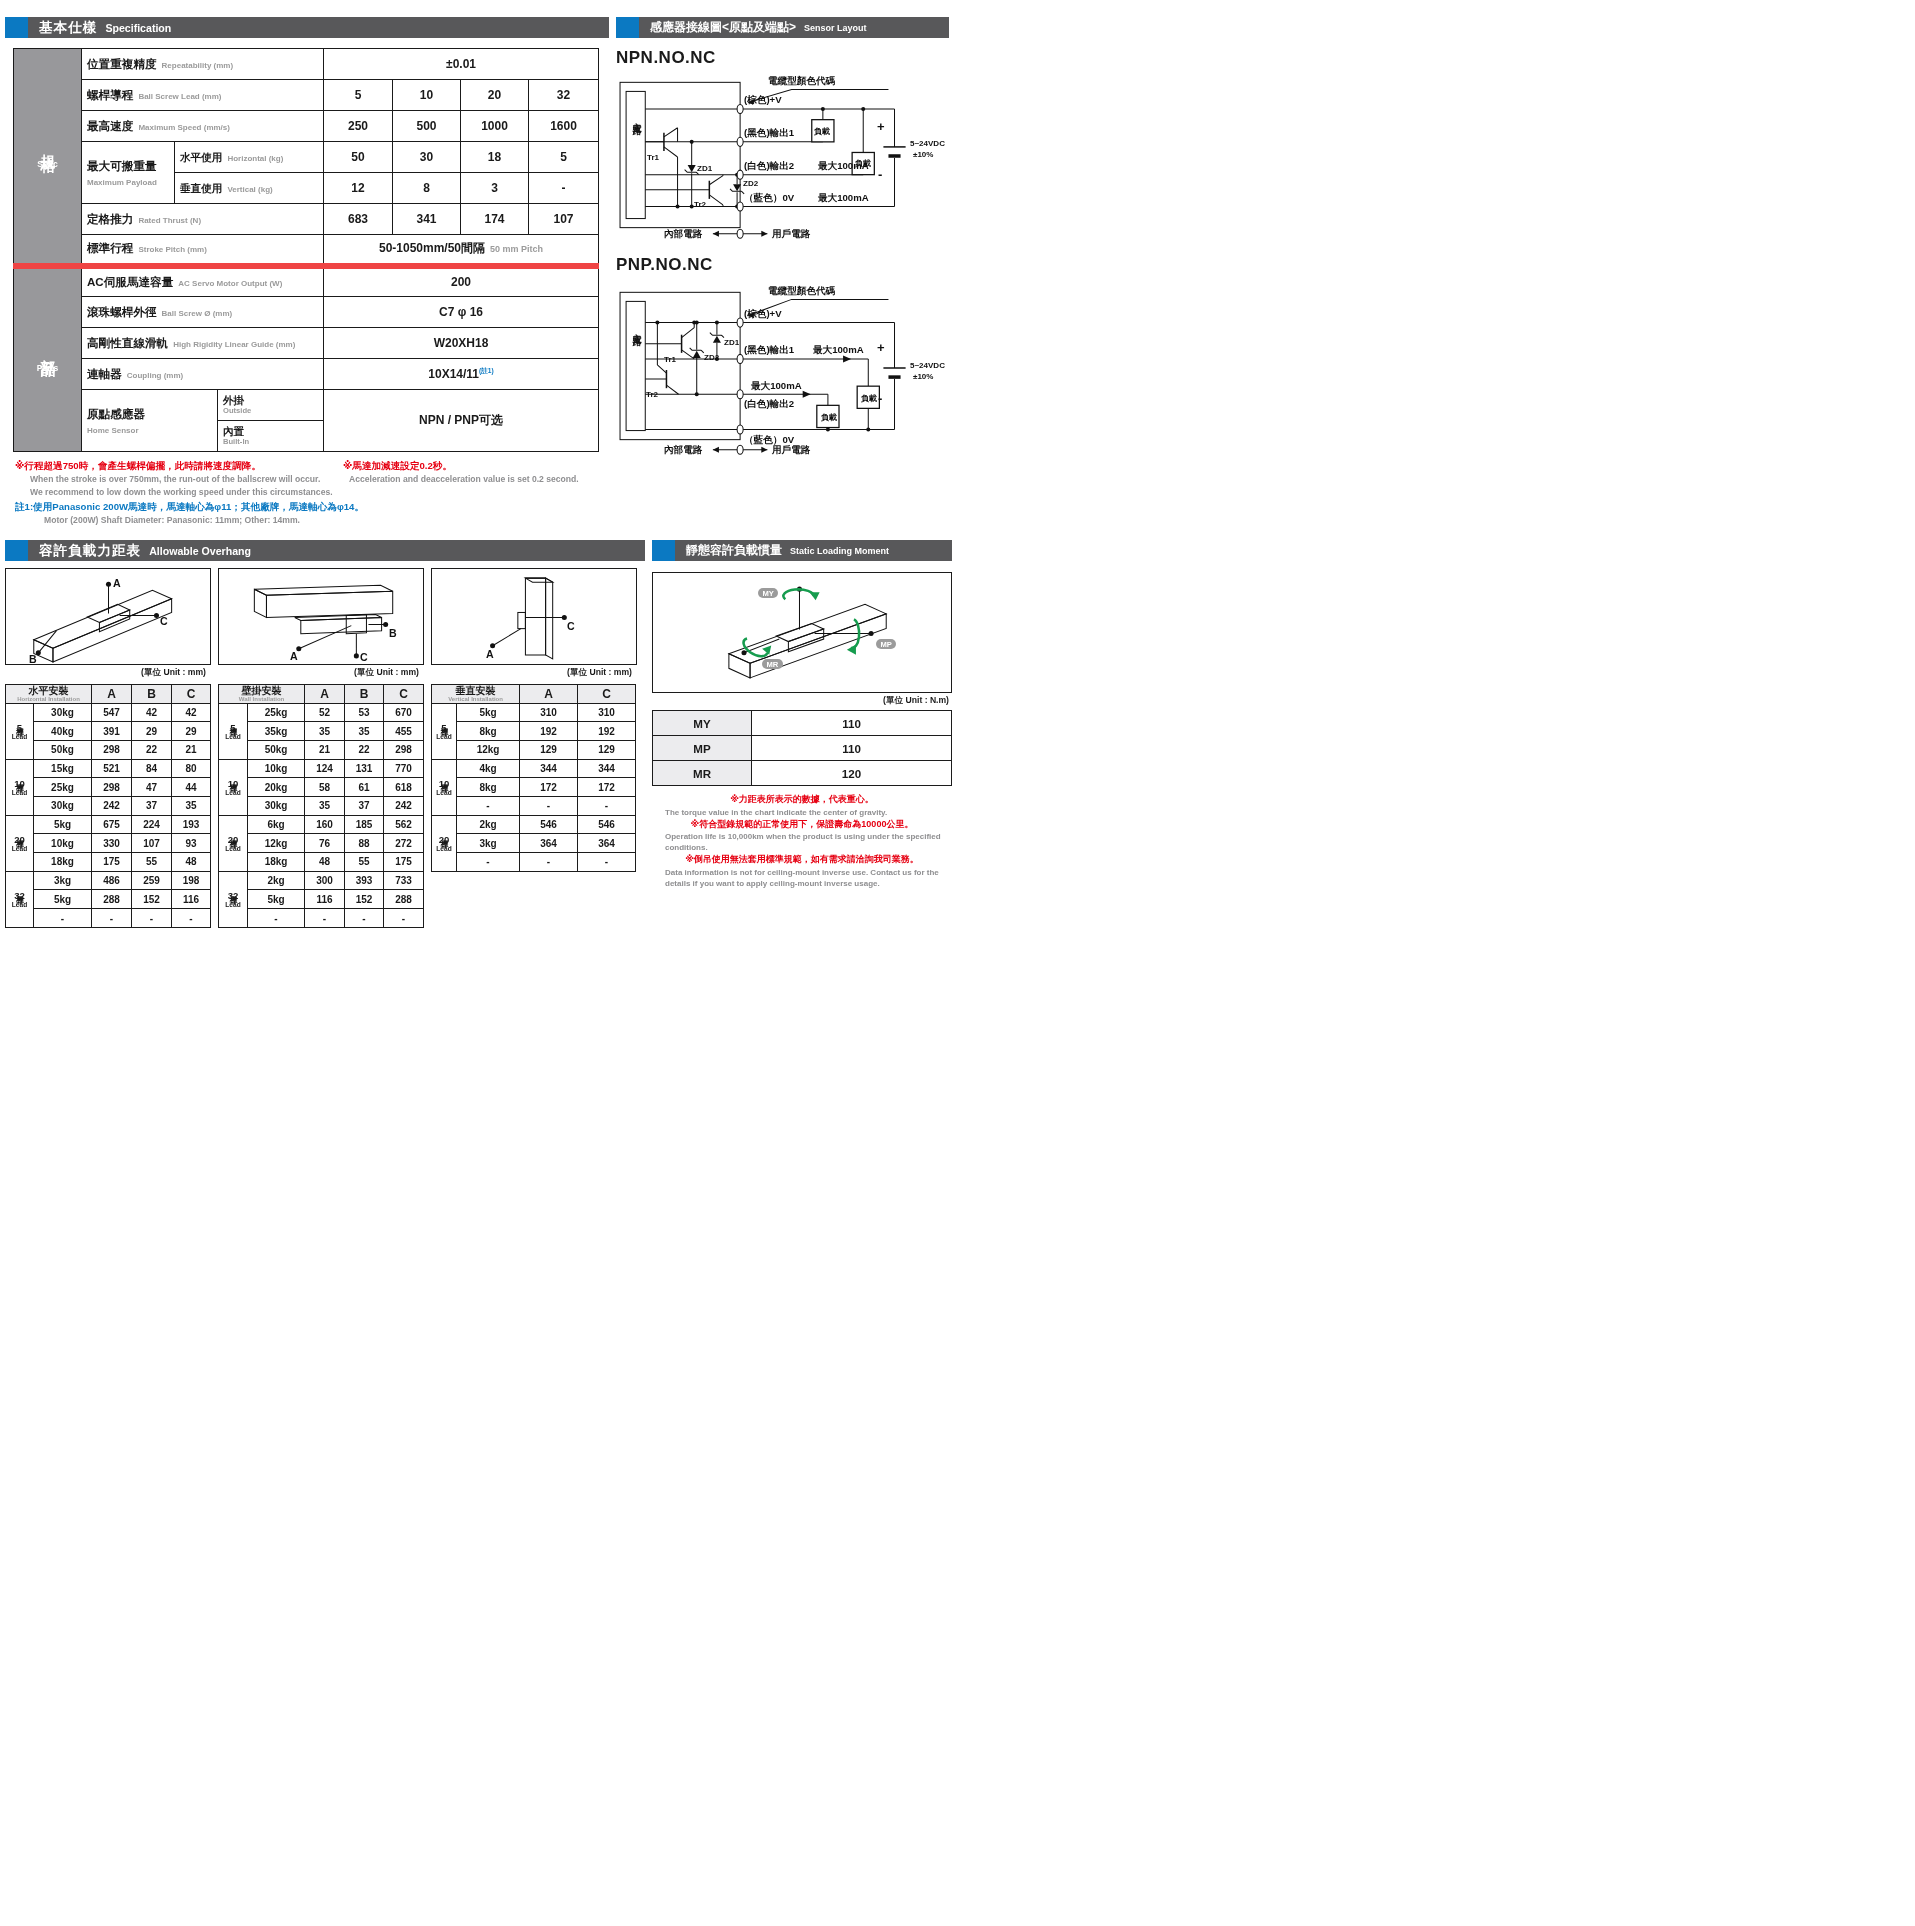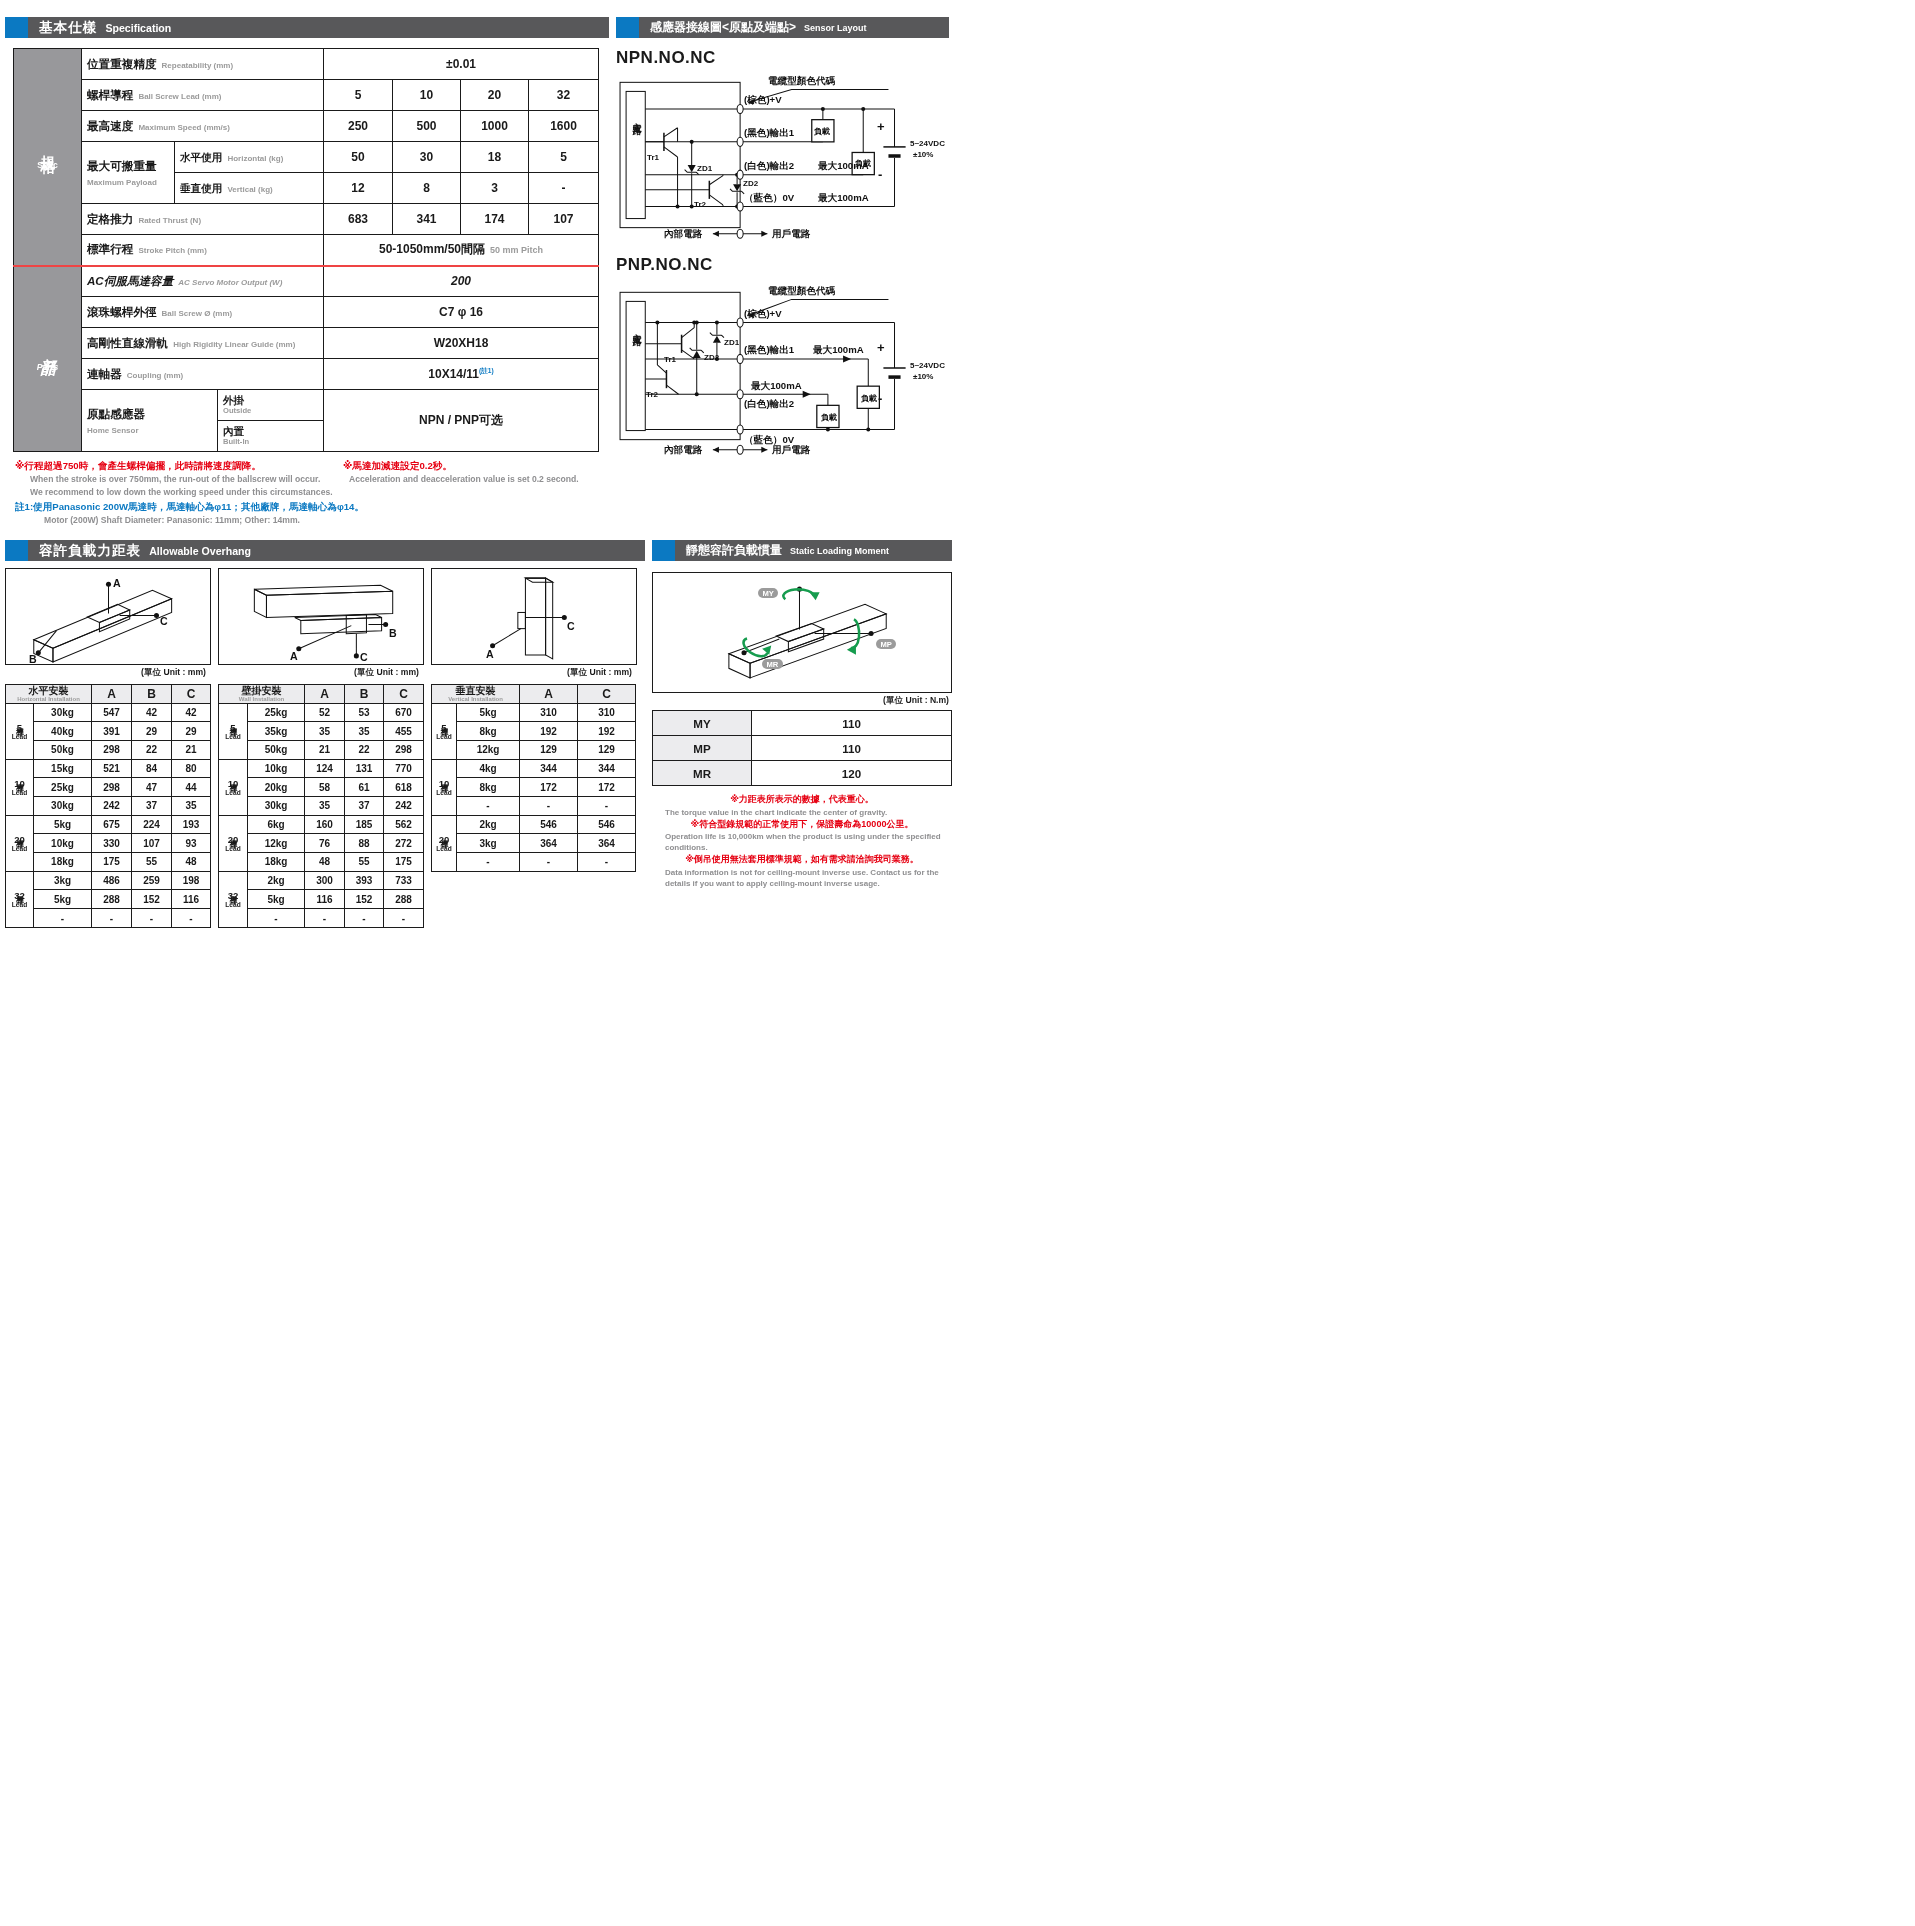--- a/index.html
+++ b/index.html
@@ -29,21 +29,21 @@
   table.spec td { border:1px solid #1a1a1a; padding:0 5px; height:31px; vertical-align:middle; }
   .spec .side { background:#98989b; color:#fff; text-align:center; padding:0; }
   .vtext { writing-mode:vertical-rl; text-orientation:upright; display:inline-block; }
   .side .vtext { font-size:15px; font-weight:700; letter-spacing:4px; }
   .side .side-en { display:block; font-size:8.6px; font-weight:700; margin-top:7px; }
   .spec .lab  { font-size:11.6px; font-weight:700; }
   .spec .lab .en, .graytxt { font-size:8px; color:#9b9b9b; font-weight:700; }
   .spec .lab .en { margin-left:5px; }
   .spec .val { text-align:center; font-size:12px; font-weight:700; }
   .spec .sub2 .en { display:inline; }
-  .spec td.thick { border-top:2px solid #ef4444;font-style:italic; }
+  .spec td.thick { border-top:6px solid #ef4444; }
   .sup-blue { color:#0b79c2; font-size:6.6px; font-weight:700; vertical-align:super; }
   .val .unit-gray { font-size:9px; color:#9b9b9b; font-weight:700; margin-left:5px; }
   .homesub .zh { font-size:10.6px; font-weight:700; display:block; line-height:11.6px; }
   .homesub .en { font-size:7.6px; color:#9b9b9b; font-weight:700; display:block; line-height:8.6px; }
 
   
   .notes { margin:7px 0 0 10px; width:586px; }
   .notes .grid { display:grid; grid-template-columns:328px 1fr; }
   .nred  { color:#e60012; font-size:9.6px; font-weight:700; line-height:14px; }
   .nen   { color:#8f8f91; font-size:8.6px; font-weight:700; line-height:13px; padding-left:15px; }

